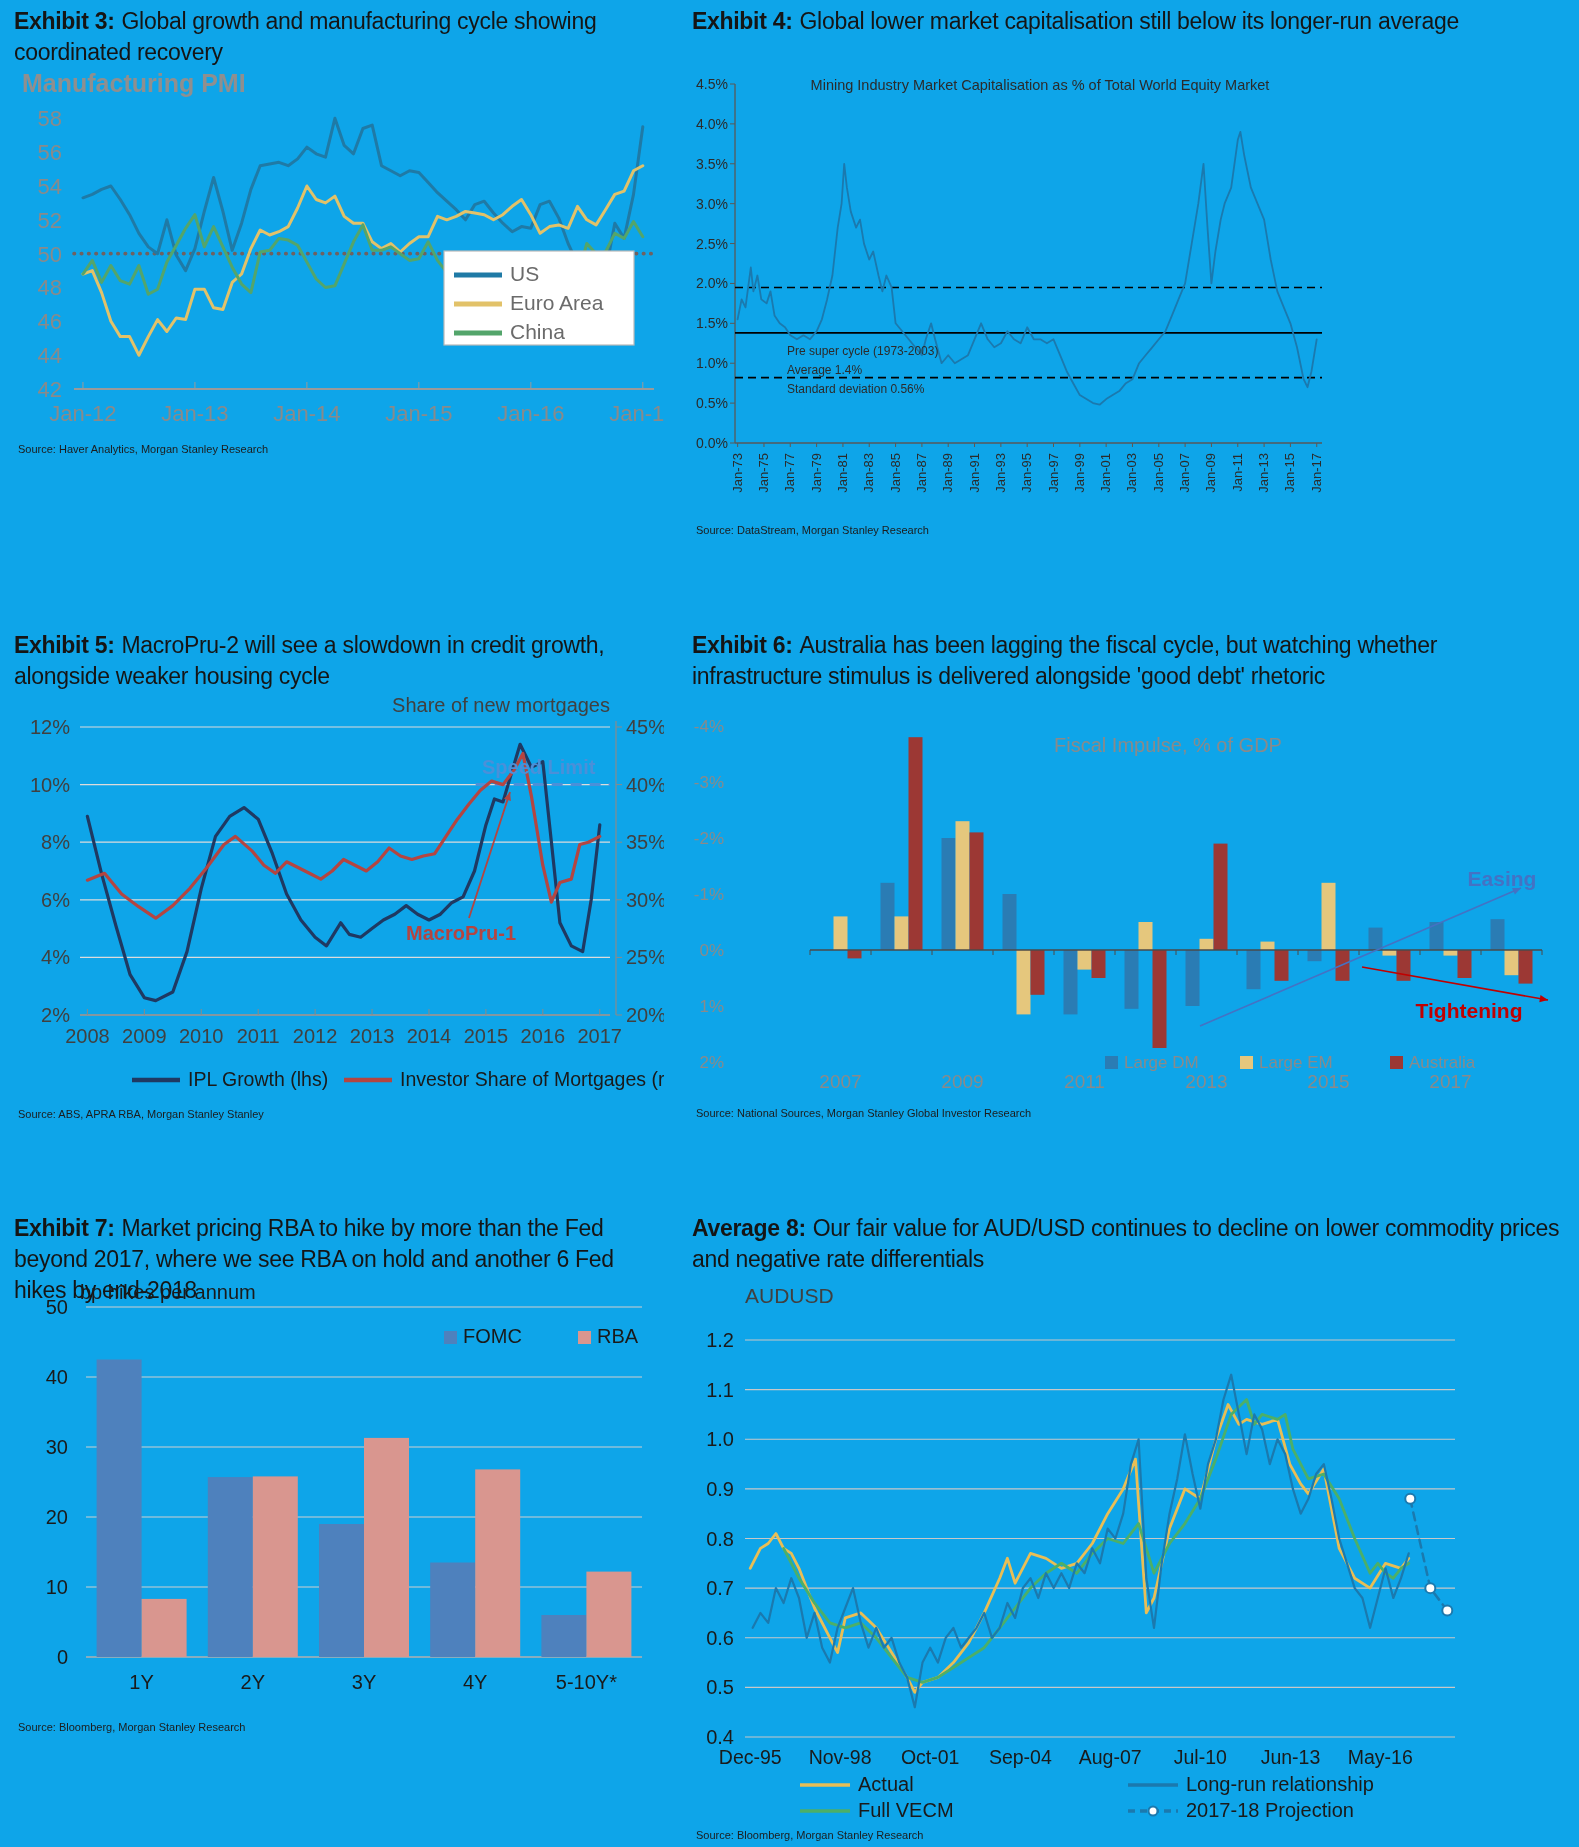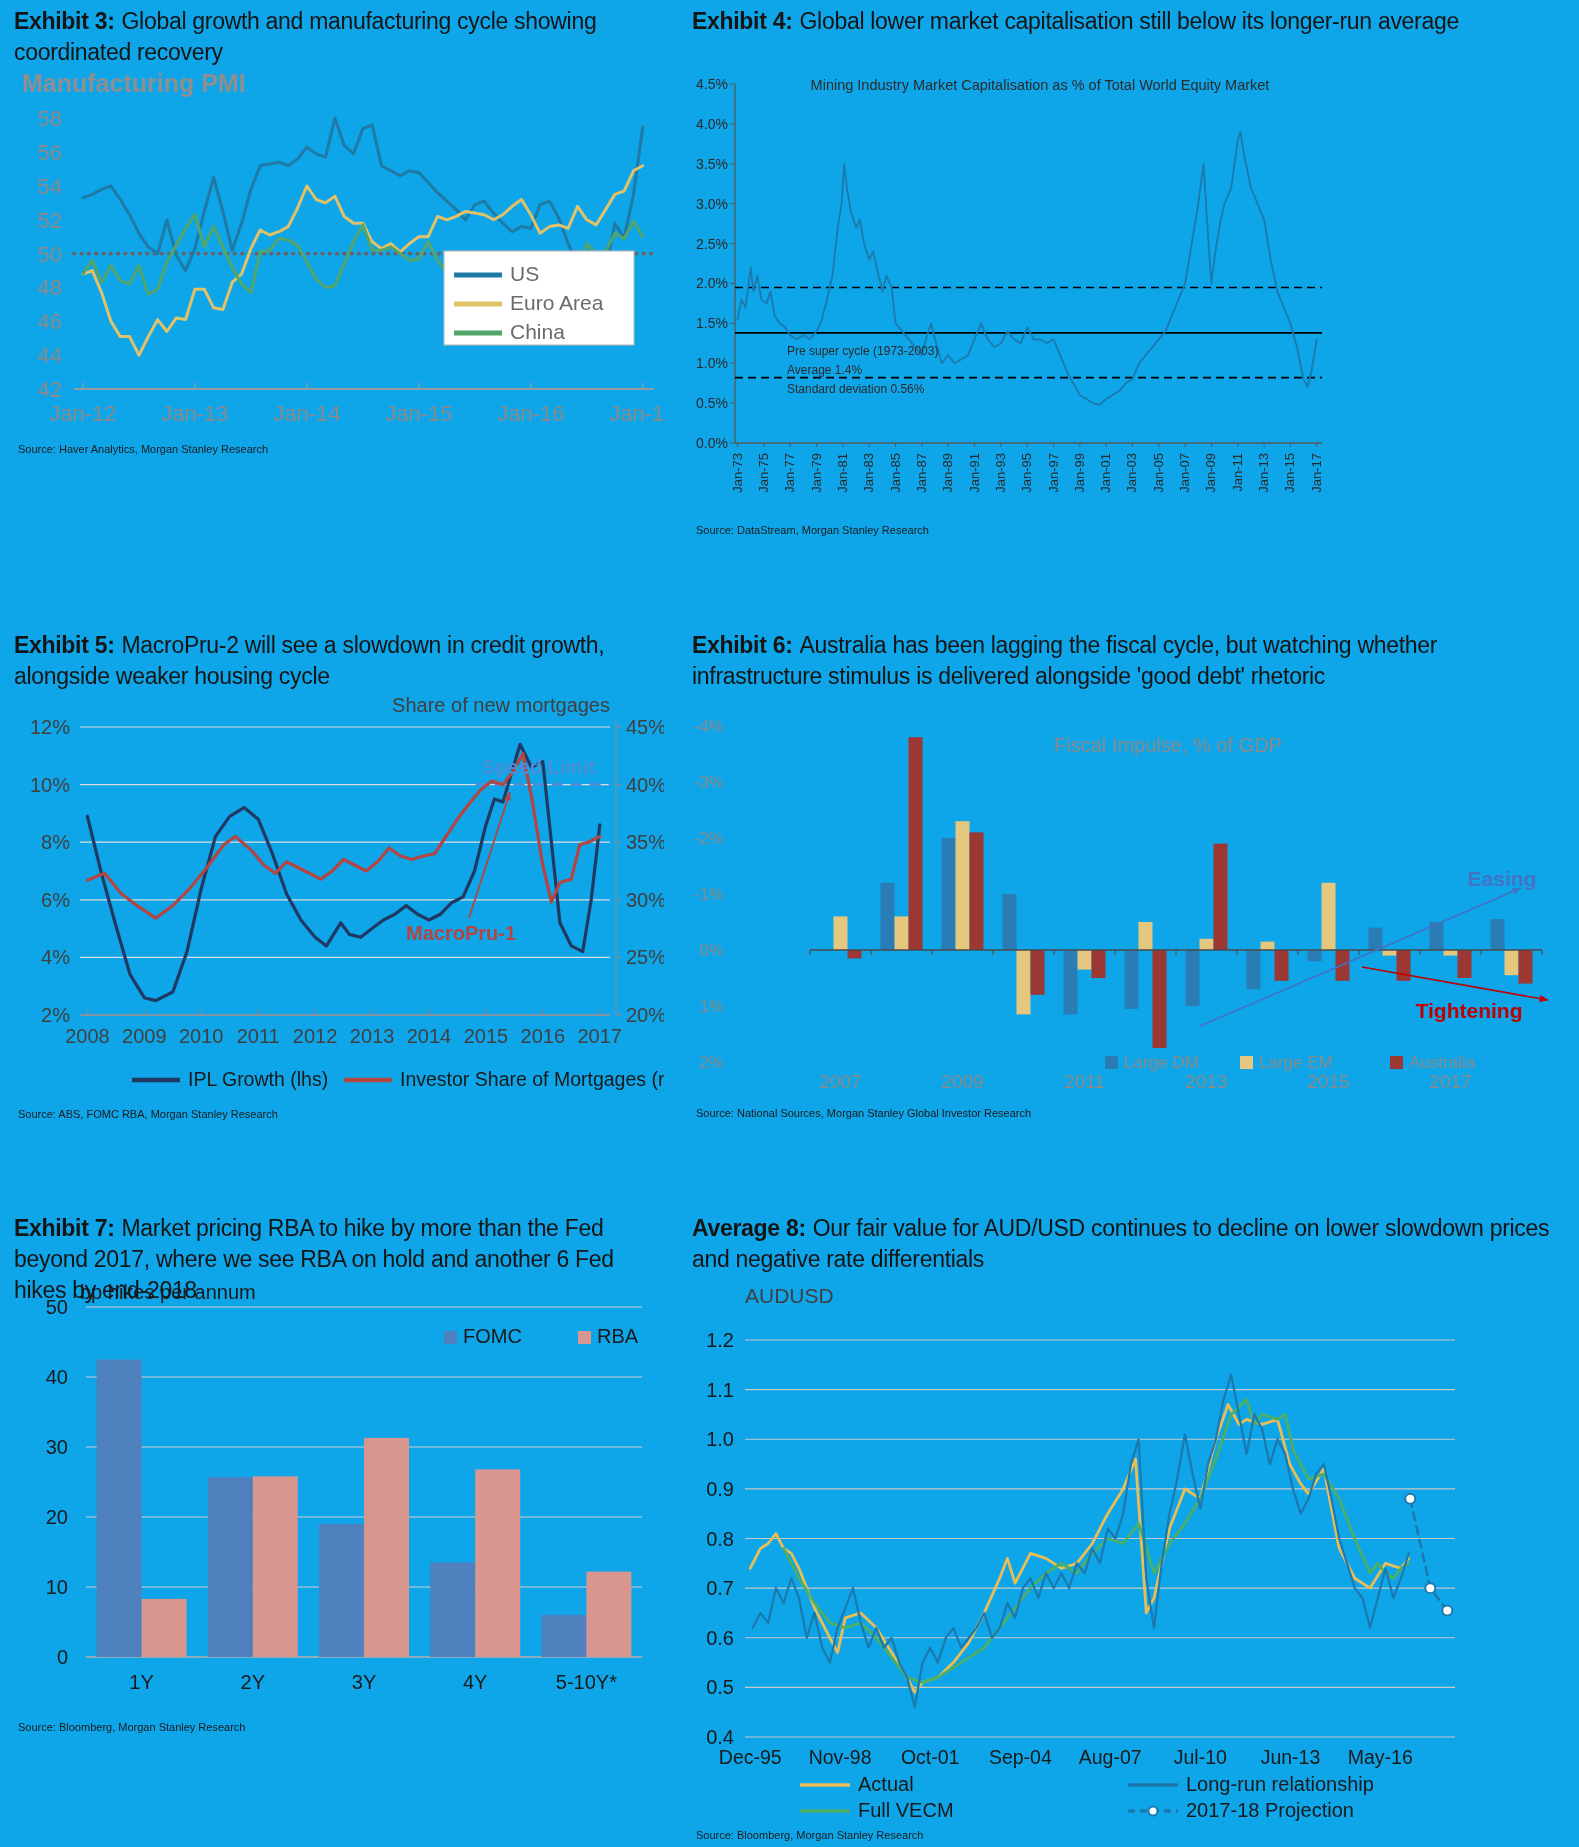--- a/index.html
+++ b/index.html
@@ -212,21 +212,21 @@
           <text x="596" y="24" fill="#404040" font-size="20" text-anchor="end" font-family="&quot;Liberation Sans&quot;,sans-serif">Share of new mortgages</text>
           <text x="468" y="86" fill="#4A90D9" font-size="20" text-anchor="start" font-family="&quot;Liberation Sans&quot;,sans-serif" font-weight="700">Speed Limit</text>
           <text x="392" y="252" fill="#B44541" font-size="20" text-anchor="start" font-family="&quot;Liberation Sans&quot;,sans-serif" font-weight="700">MacroPru-1</text>
           <line x1="455" y1="230" x2="496" y2="104" stroke="#B44541" stroke-width="1.8"></line>
           <polygon points="496.0,104.0 496.9,113.0 490.0,110.7" fill="#B44541"></polygon>
           <line x1="118" y1="392" x2="166" y2="392" stroke="#1F3962" stroke-width="4.5"></line>
           <text x="174" y="398" fill="#1a1a1a" font-size="19.5" text-anchor="start" font-family="&quot;Liberation Sans&quot;,sans-serif">IPL Growth (lhs)</text>
           <line x1="330" y1="392" x2="378" y2="392" stroke="#B44541" stroke-width="4.5"></line>
           <text x="386" y="398" fill="#1a1a1a" font-size="19.5" text-anchor="start" font-family="&quot;Liberation Sans&quot;,sans-serif">Investor Share of Mortgages (rhs)</text>
         </svg></div>
-    <div class="ex-source">Source: ABS, FOMC RBA, Morgan Stanley Research</div>
+    <div class="ex-source">Source: ABS, APRA RBA, Morgan Stanley Stanley</div>
   </section>
 
   <section class="exhibit" id="ex6">
     <div class="ex-title"><b>Exhibit 6:</b><span>Australia has been lagging the fiscal cycle, but watching whether infrastructure stimulus is delivered alongside 'good debt' rhetoric</span></div>
     <div class="chart" id="chart-ex6"><svg width="891" height="385" viewBox="0 0 891 385">
           <rect x="192.5" y="166.8" width="14" height="67.2" fill="#2A7CB4"></rect>
           <rect x="253.5" y="122.0" width="14" height="112.0" fill="#2A7CB4"></rect>
           <rect x="314.5" y="178.0" width="14" height="56.0" fill="#2A7CB4"></rect>
           <rect x="375.5" y="234.0" width="14" height="64.4" fill="#2A7CB4"></rect>
           <rect x="436.5" y="234.0" width="14" height="58.8" fill="#2A7CB4"></rect>
@@ -337,21 +337,21 @@
           <text x="66" y="24" fill="#1a1a1a" font-size="20" text-anchor="start" font-family="&quot;Liberation Sans&quot;,sans-serif">bp hikes per annum</text>
           <rect x="430" y="56" width="13" height="13" fill="#4E81BD"></rect>
           <text x="449" y="68" fill="#1a1a1a" font-size="20" text-anchor="start" font-family="&quot;Liberation Sans&quot;,sans-serif">FOMC</text>
           <rect x="564" y="56" width="13" height="13" fill="#D9968F"></rect>
           <text x="583" y="68" fill="#1a1a1a" font-size="20" text-anchor="start" font-family="&quot;Liberation Sans&quot;,sans-serif">RBA</text>
         </svg></div>
     <div class="ex-source">Source: Bloomberg, Morgan Stanley Research</div>
   </section>
 
   <section class="exhibit" id="ex8">
-    <div class="ex-title"><b>Average 8:</b><span>Our fair value for AUD/USD continues to decline on lower slowdown prices and negative rate differentials</span></div>
+    <div class="ex-title"><b>Average 8:</b><span>Our fair value for AUD/USD continues to decline on lower commodity prices and negative rate differentials</span></div>
     <div class="chart" id="chart-ex8"><svg width="891" height="556" viewBox="0 0 891 556">
           <line x1="57" y1="67" x2="767" y2="67" stroke="#c8c8c8" stroke-width="1.1"></line>
           <line x1="57" y1="116.62499999999994" x2="767" y2="116.62499999999994" stroke="#c8c8c8" stroke-width="1.1"></line>
           <line x1="57" y1="166.25" x2="767" y2="166.25" stroke="#c8c8c8" stroke-width="1.1"></line>
           <line x1="57" y1="215.87499999999997" x2="767" y2="215.87499999999997" stroke="#c8c8c8" stroke-width="1.1"></line>
           <line x1="57" y1="265.5" x2="767" y2="265.5" stroke="#c8c8c8" stroke-width="1.1"></line>
           <line x1="57" y1="315.125" x2="767" y2="315.125" stroke="#c8c8c8" stroke-width="1.1"></line>
           <line x1="57" y1="364.75" x2="767" y2="364.75" stroke="#c8c8c8" stroke-width="1.1"></line>
           <line x1="57" y1="414.375" x2="767" y2="414.375" stroke="#c8c8c8" stroke-width="1.1"></line>
           <line x1="57" y1="464" x2="767" y2="464" stroke="#c8c8c8" stroke-width="1.1"></line>

